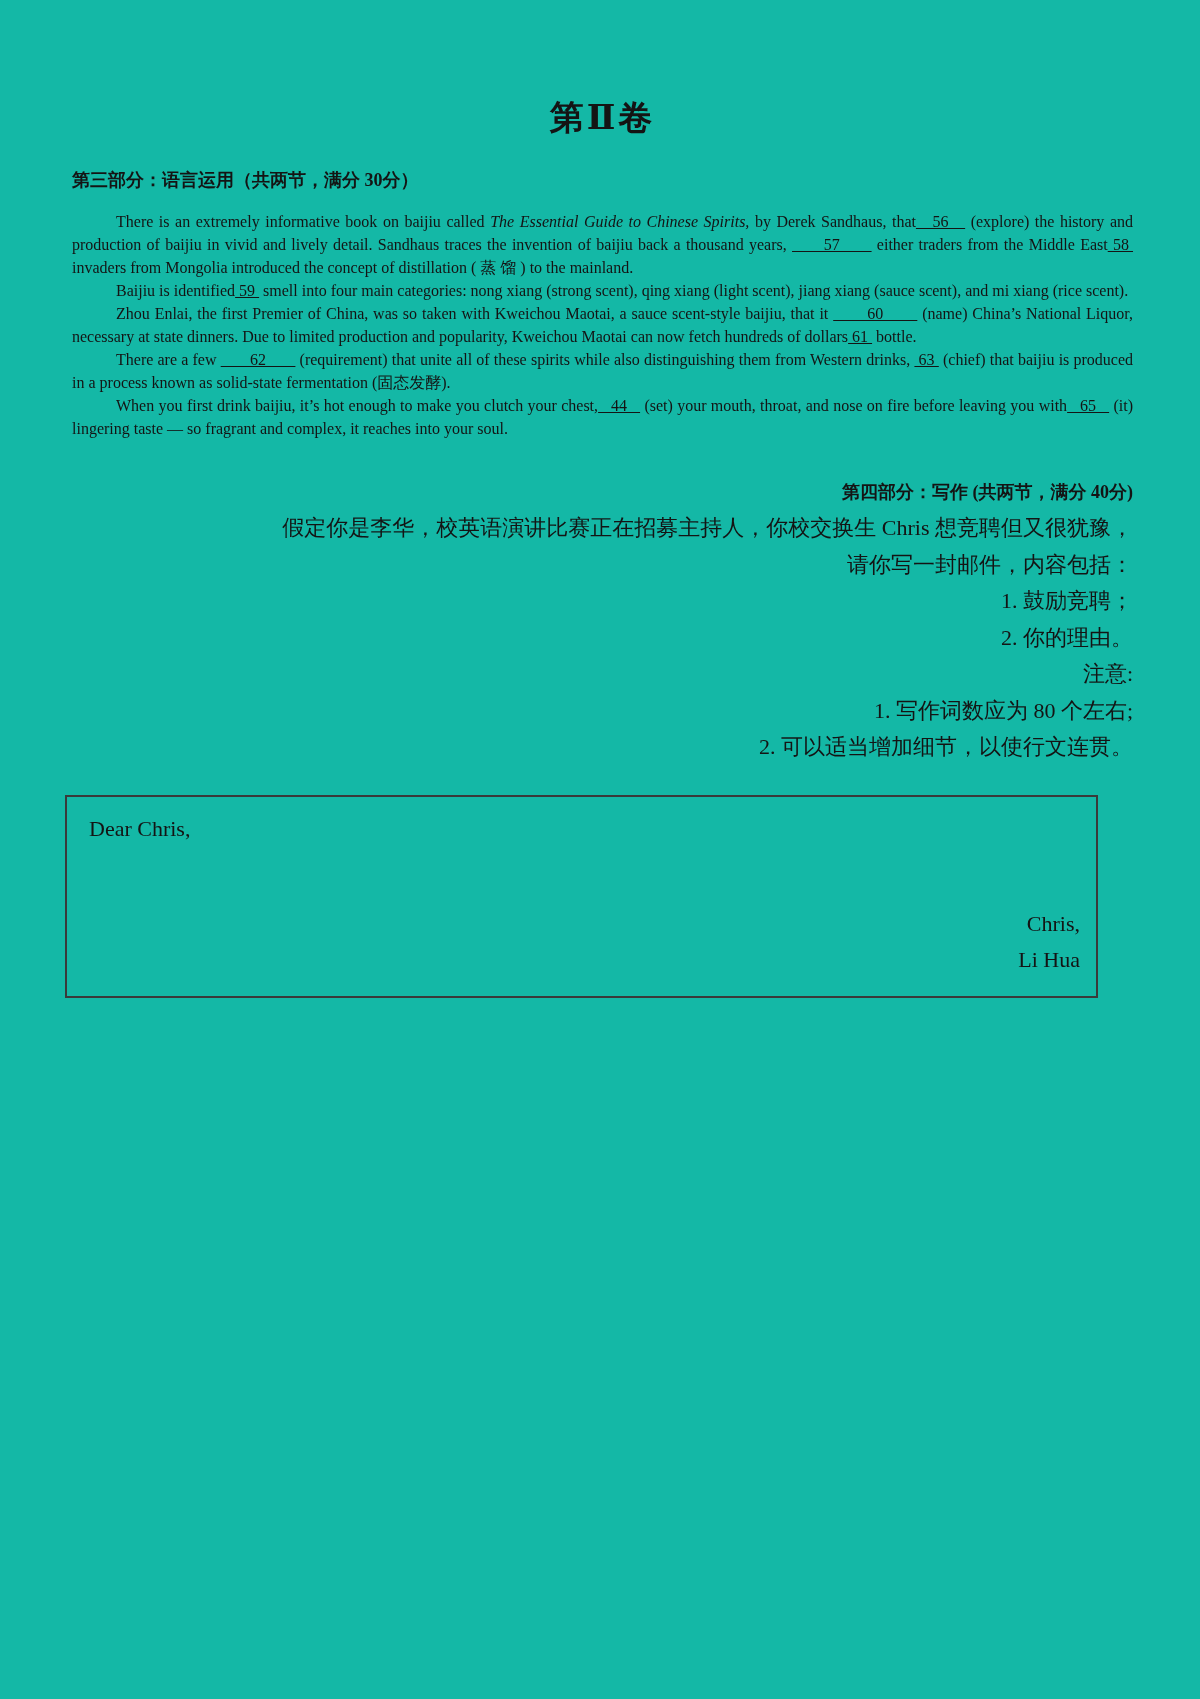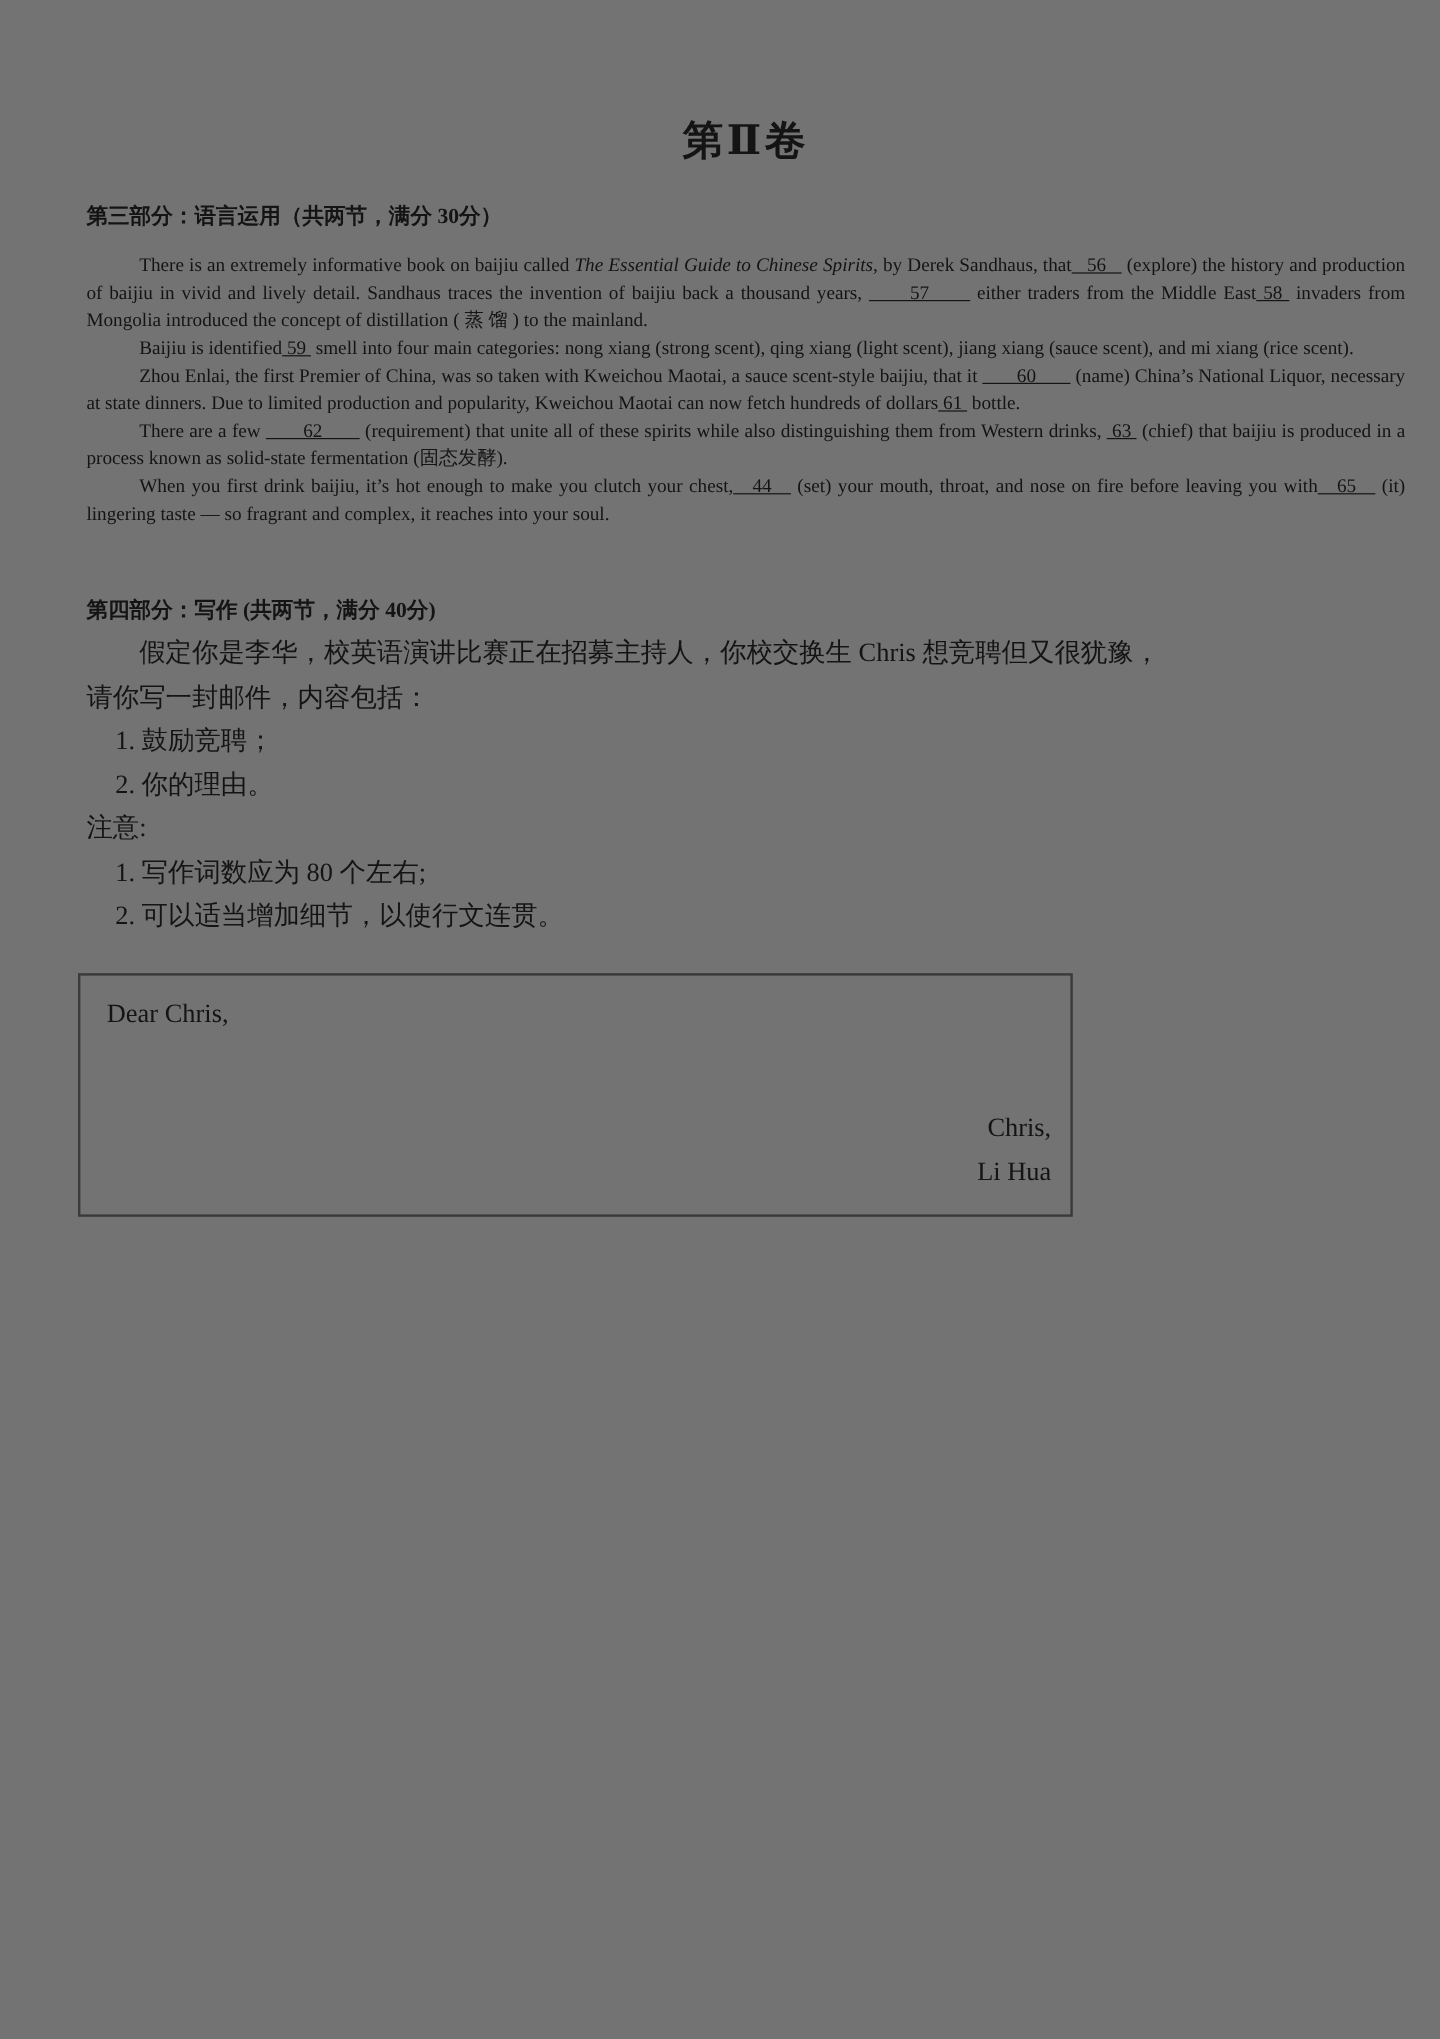--- a/index.html
+++ b/index.html
@@ -1,41 +1,41 @@
 <!DOCTYPE html>
 <html><head>
 <meta charset="utf-8">
 <style>
   html, body { margin:0; padding:0; background:#ffffff; }
   .page {
-    width:1200px; height:1699px; background:#737373; position:relative;
-    box-sizing:border-box; padding:96px 29px 0 72px;
+    width:1200px; height:1699px; background:#14b8a6; position:relative;
+    box-sizing:border-box; padding:96px 67px 0 72px;
     font-family:"Liberation Serif","DejaVu Serif",serif; color:#141414;
     overflow:hidden;
   }
   .title {
     font-size:34px; font-weight:bold; text-align:center;
     margin:0 0 22px 0; line-height:44px; letter-spacing:3px;
   }
   .heading { font-size:18px; font-weight:bold; line-height:36px; }
   .passage { margin-top:12px; }
   .passage p {
     font-size:16px; line-height:23px; margin:0;
     text-align:justify; text-indent:44px;
   }
   .seg-i { font-style:italic; }
   .seg-u { text-decoration:underline; white-space:pre; }
-  .section4 { margin-top:50px; }
+  .section4 { margin-top:34px;text-align:right; }
   .cn { font-size:22px; line-height:36.5px; }
   .cn-indent { text-indent:44px; }
   .list-item { padding-left:24px; }
   .letter-box {
     box-sizing:border-box;
     margin:29px 0 0 -7px;
-    width:829px; height:203px;
+    width:1033px; height:203px;
     border:2px solid #3a3a3a;
     display:flex; flex-direction:column;
     padding:14px 16px 18px 22px;
     font-size:22px; line-height:36px;
   }
   .letter-closing { margin-top:auto; text-align:right; }
 </style>
 </head>
 <body>
 

